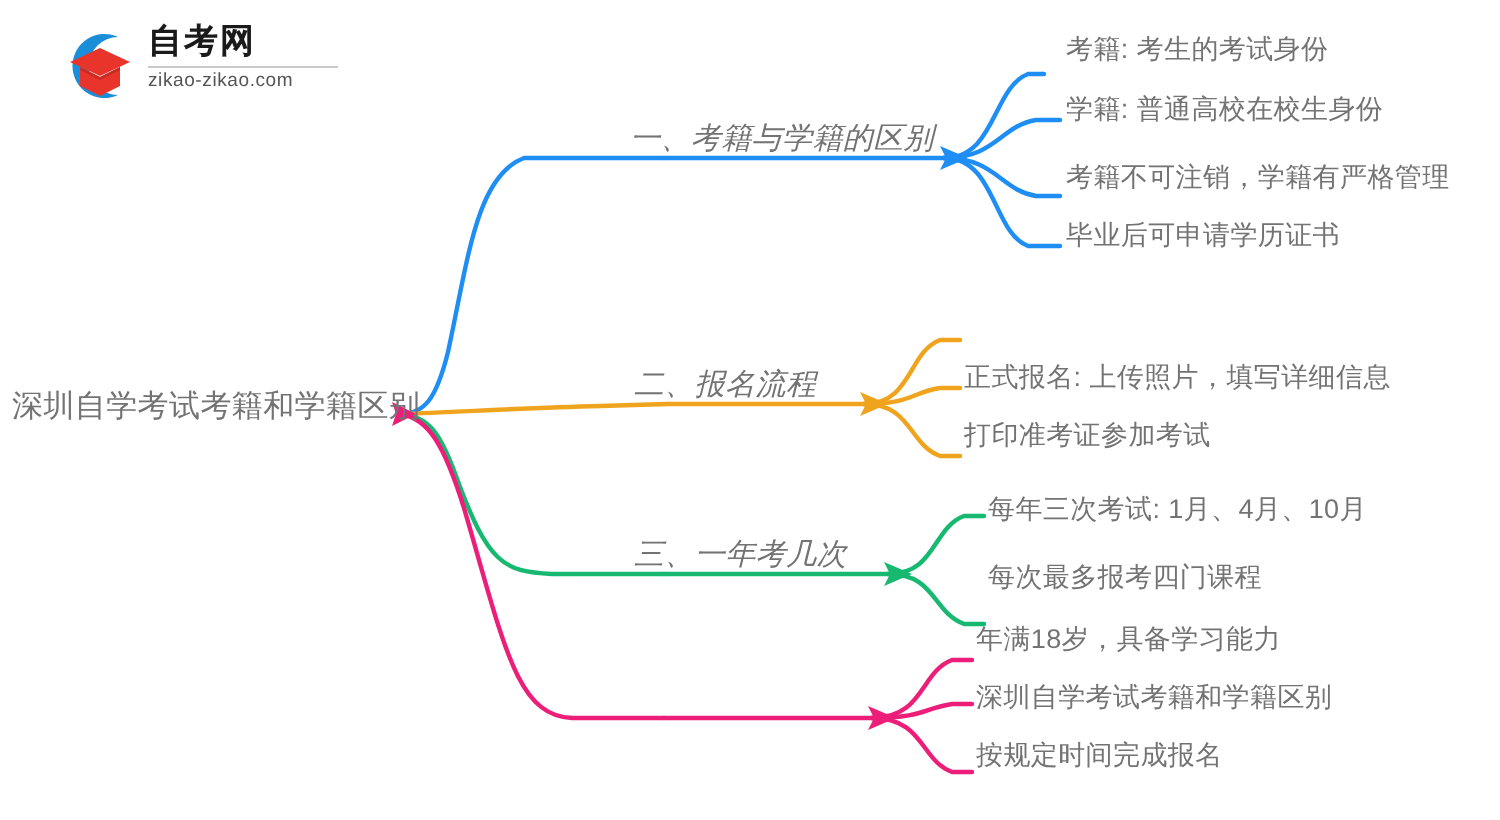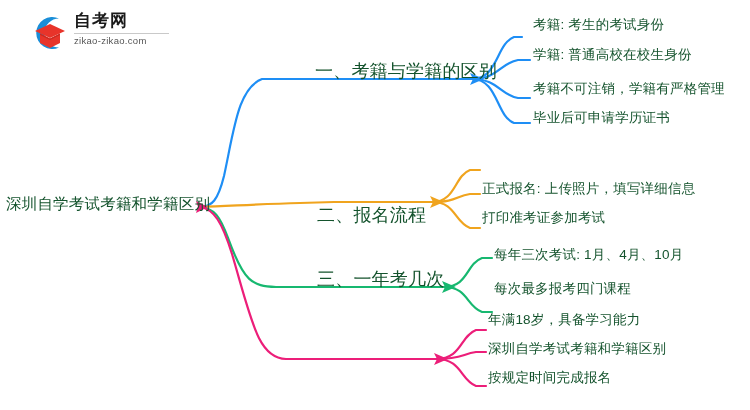--- a/index.html
+++ b/index.html
@@ -72,32 +72,33 @@
     position: absolute;
     left: 0;
     top: 0;
     width: 750px;
     height: 410px;
   }
   
   .node {
     position: absolute;
     white-space: nowrap;
-    color: #14532d;
+    color: #737373;
     line-height: 1;
   }
   #root-title {
     left: 6px;
     top: 196px;
     font-size: 15.5px;
     letter-spacing: 0.2px;
   }
   .branch-label {
-    font-size: 18px;
+    font-size: 15px;
     letter-spacing: 0.2px;
+    font-style: italic;
   }
   .leaf-label {
     font-size: 13.5px;
     letter-spacing: 0.2px;
   }
 </style>
 </head>
 <body>
 
 <div id="canvas">
@@ -154,21 +155,21 @@
   </svg>
 
   <div class="node" id="root-title">深圳自学考试考籍和学籍区别</div>
 
   <div class="node branch-label" style="left:315px; top:62px;">一、考籍与学籍的区别</div>
   <div class="node leaf-label" style="left:533px; top:18px;">考籍: 考生的考试身份</div>
   <div class="node leaf-label" style="left:533px; top:48px;">学籍: 普通高校在校生身份</div>
   <div class="node leaf-label" style="left:533px; top:82px;">考籍不可注销，学籍有严格管理</div>
   <div class="node leaf-label" style="left:533px; top:111px;">毕业后可申请学历证书</div>
 
-  <div class="node branch-label" style="left:317px; top:185px;margin-top:21px;">二、报名流程</div>
+  <div class="node branch-label" style="left:317px; top:185px;">二、报名流程</div>
   <div class="node leaf-label" style="left:482px; top:182px;">正式报名: 上传照片，填写详细信息</div>
   <div class="node leaf-label" style="left:482px; top:211px;text-align:center;">打印准考证参加考试</div>
 
   <div class="node branch-label" style="left:317px; top:270px;">三、一年考几次</div>
   <div class="node leaf-label" style="left:494px; top:248px;">每年三次考试: 1月、4月、10月</div>
   <div class="node leaf-label" style="left:494px; top:282px;">每次最多报考四门课程</div>
 
   <div class="node leaf-label" style="left:488px; top:313px;">年满18岁，具备学习能力</div>
   <div class="node leaf-label" style="left:488px; top:342px;">深圳自学考试考籍和学籍区别</div>
   <div class="node leaf-label" style="left:488px; top:371px;">按规定时间完成报名</div>

